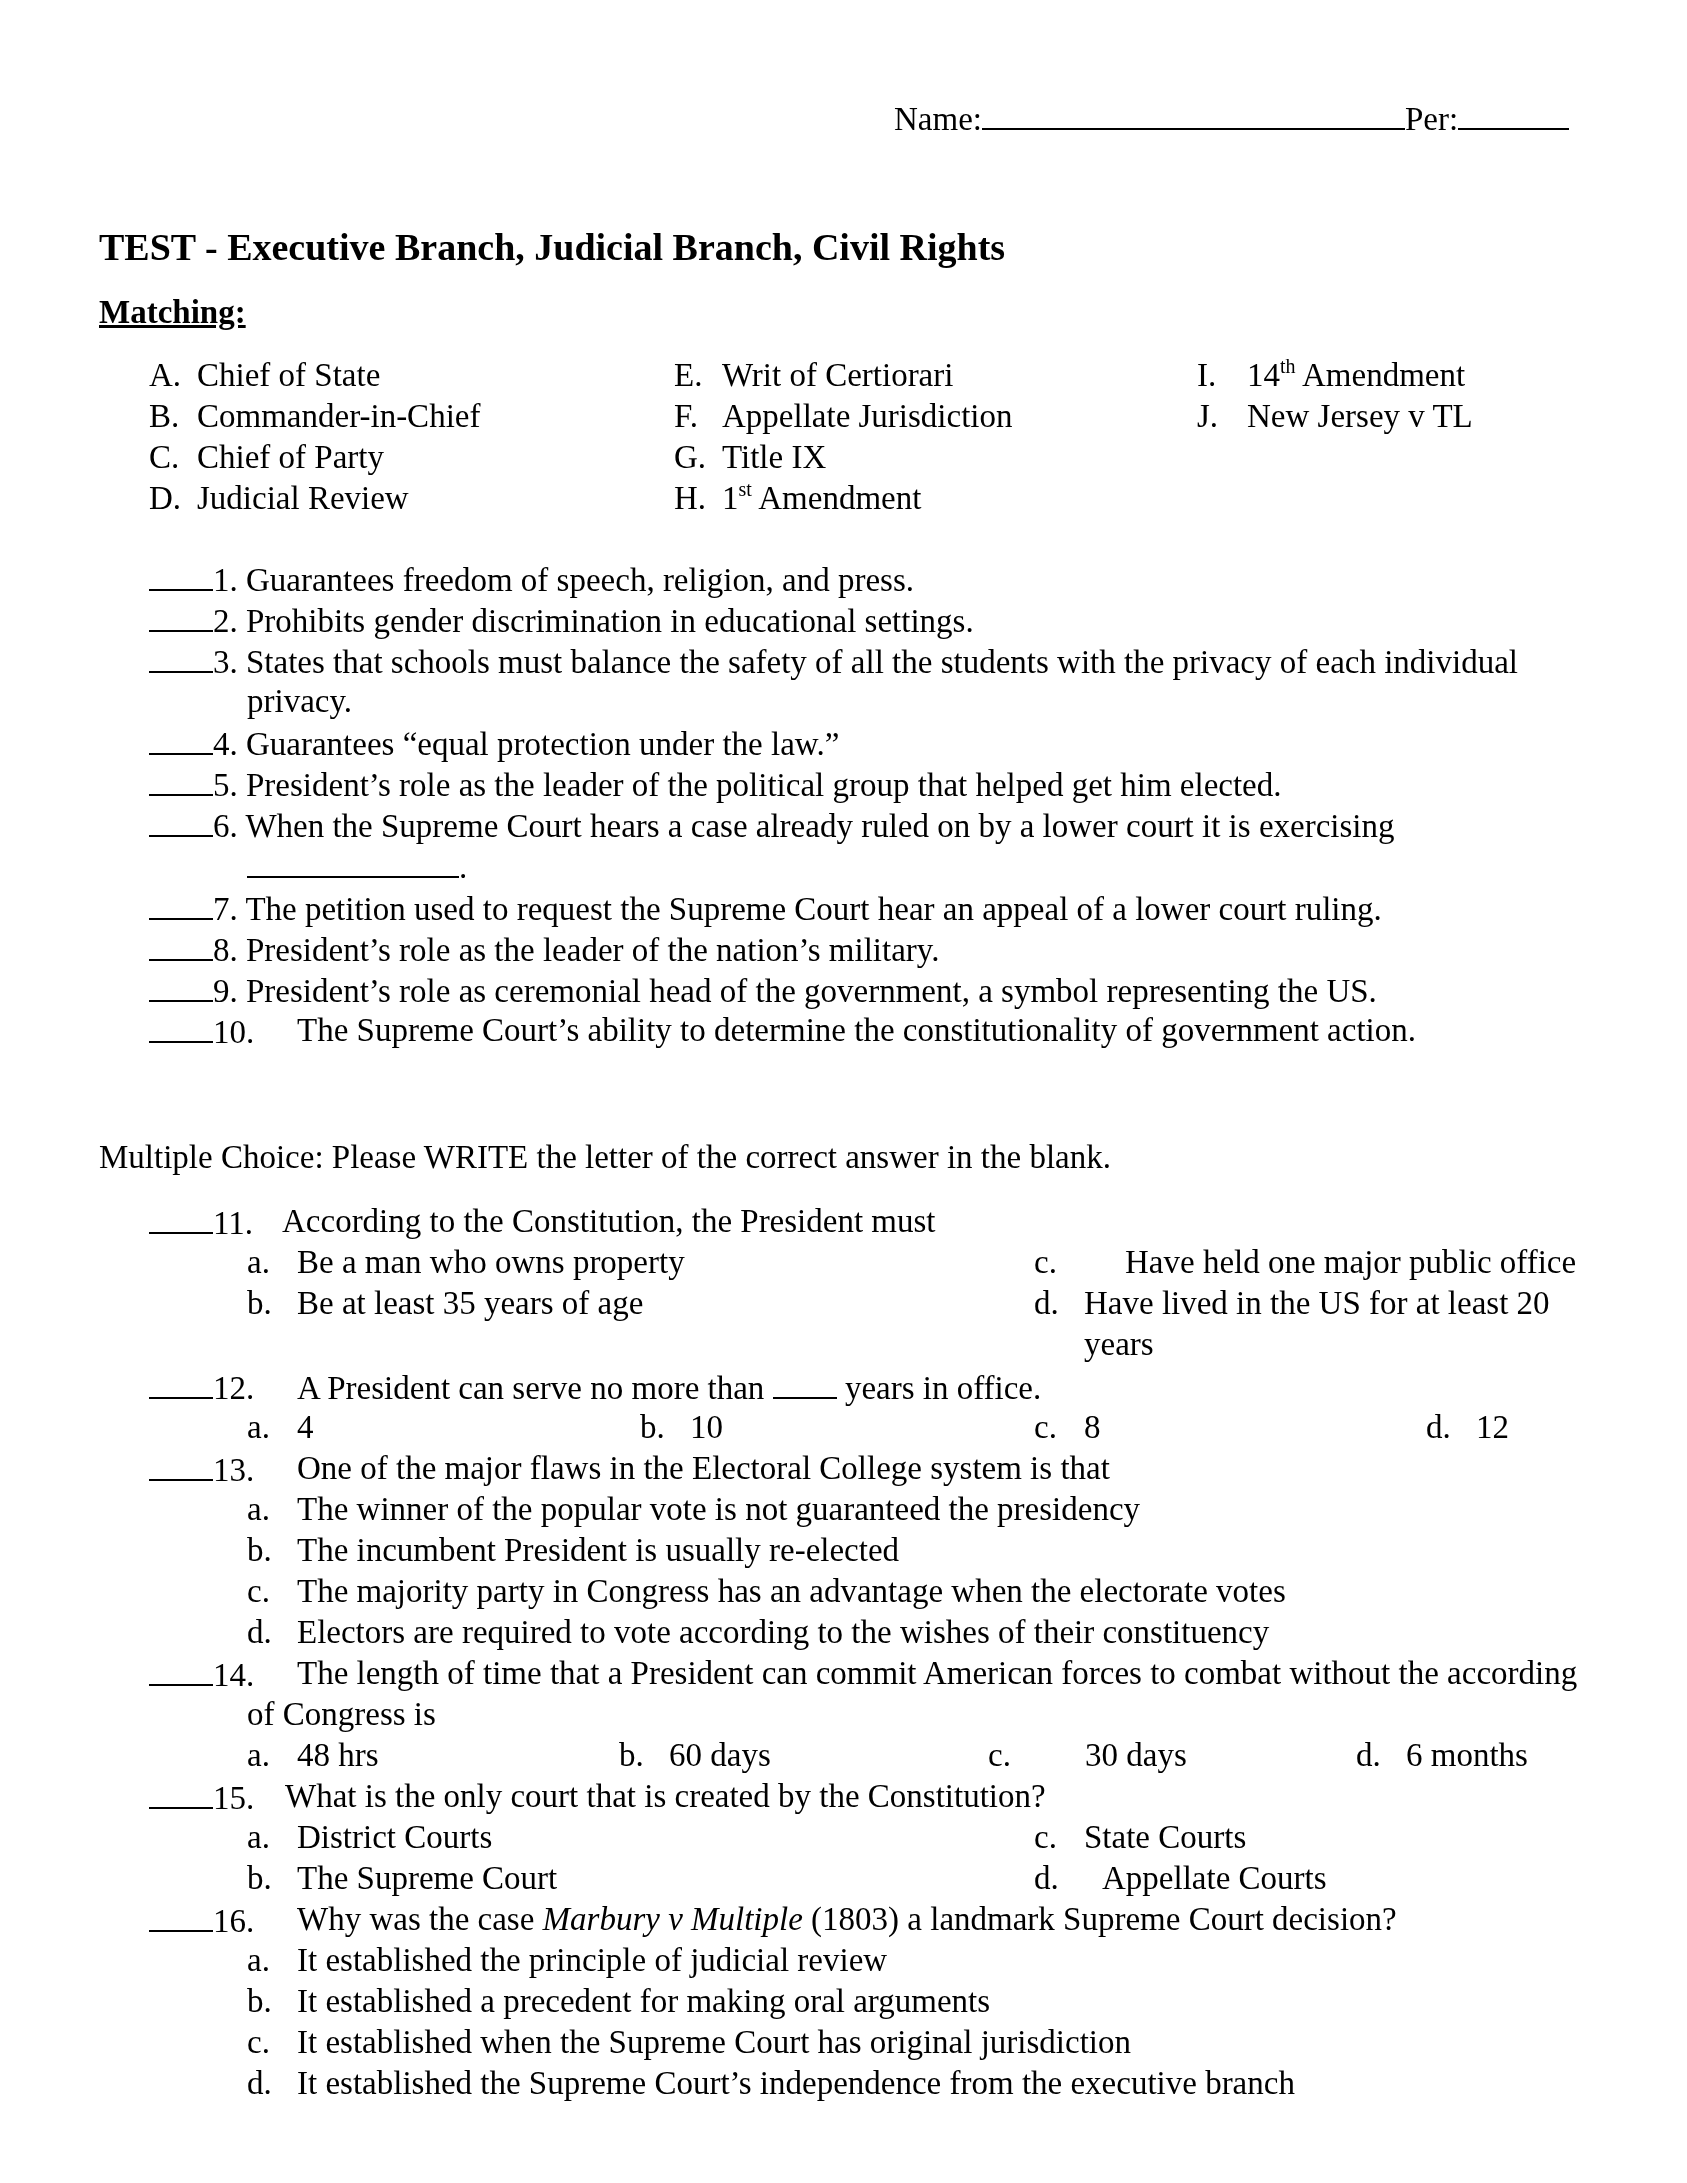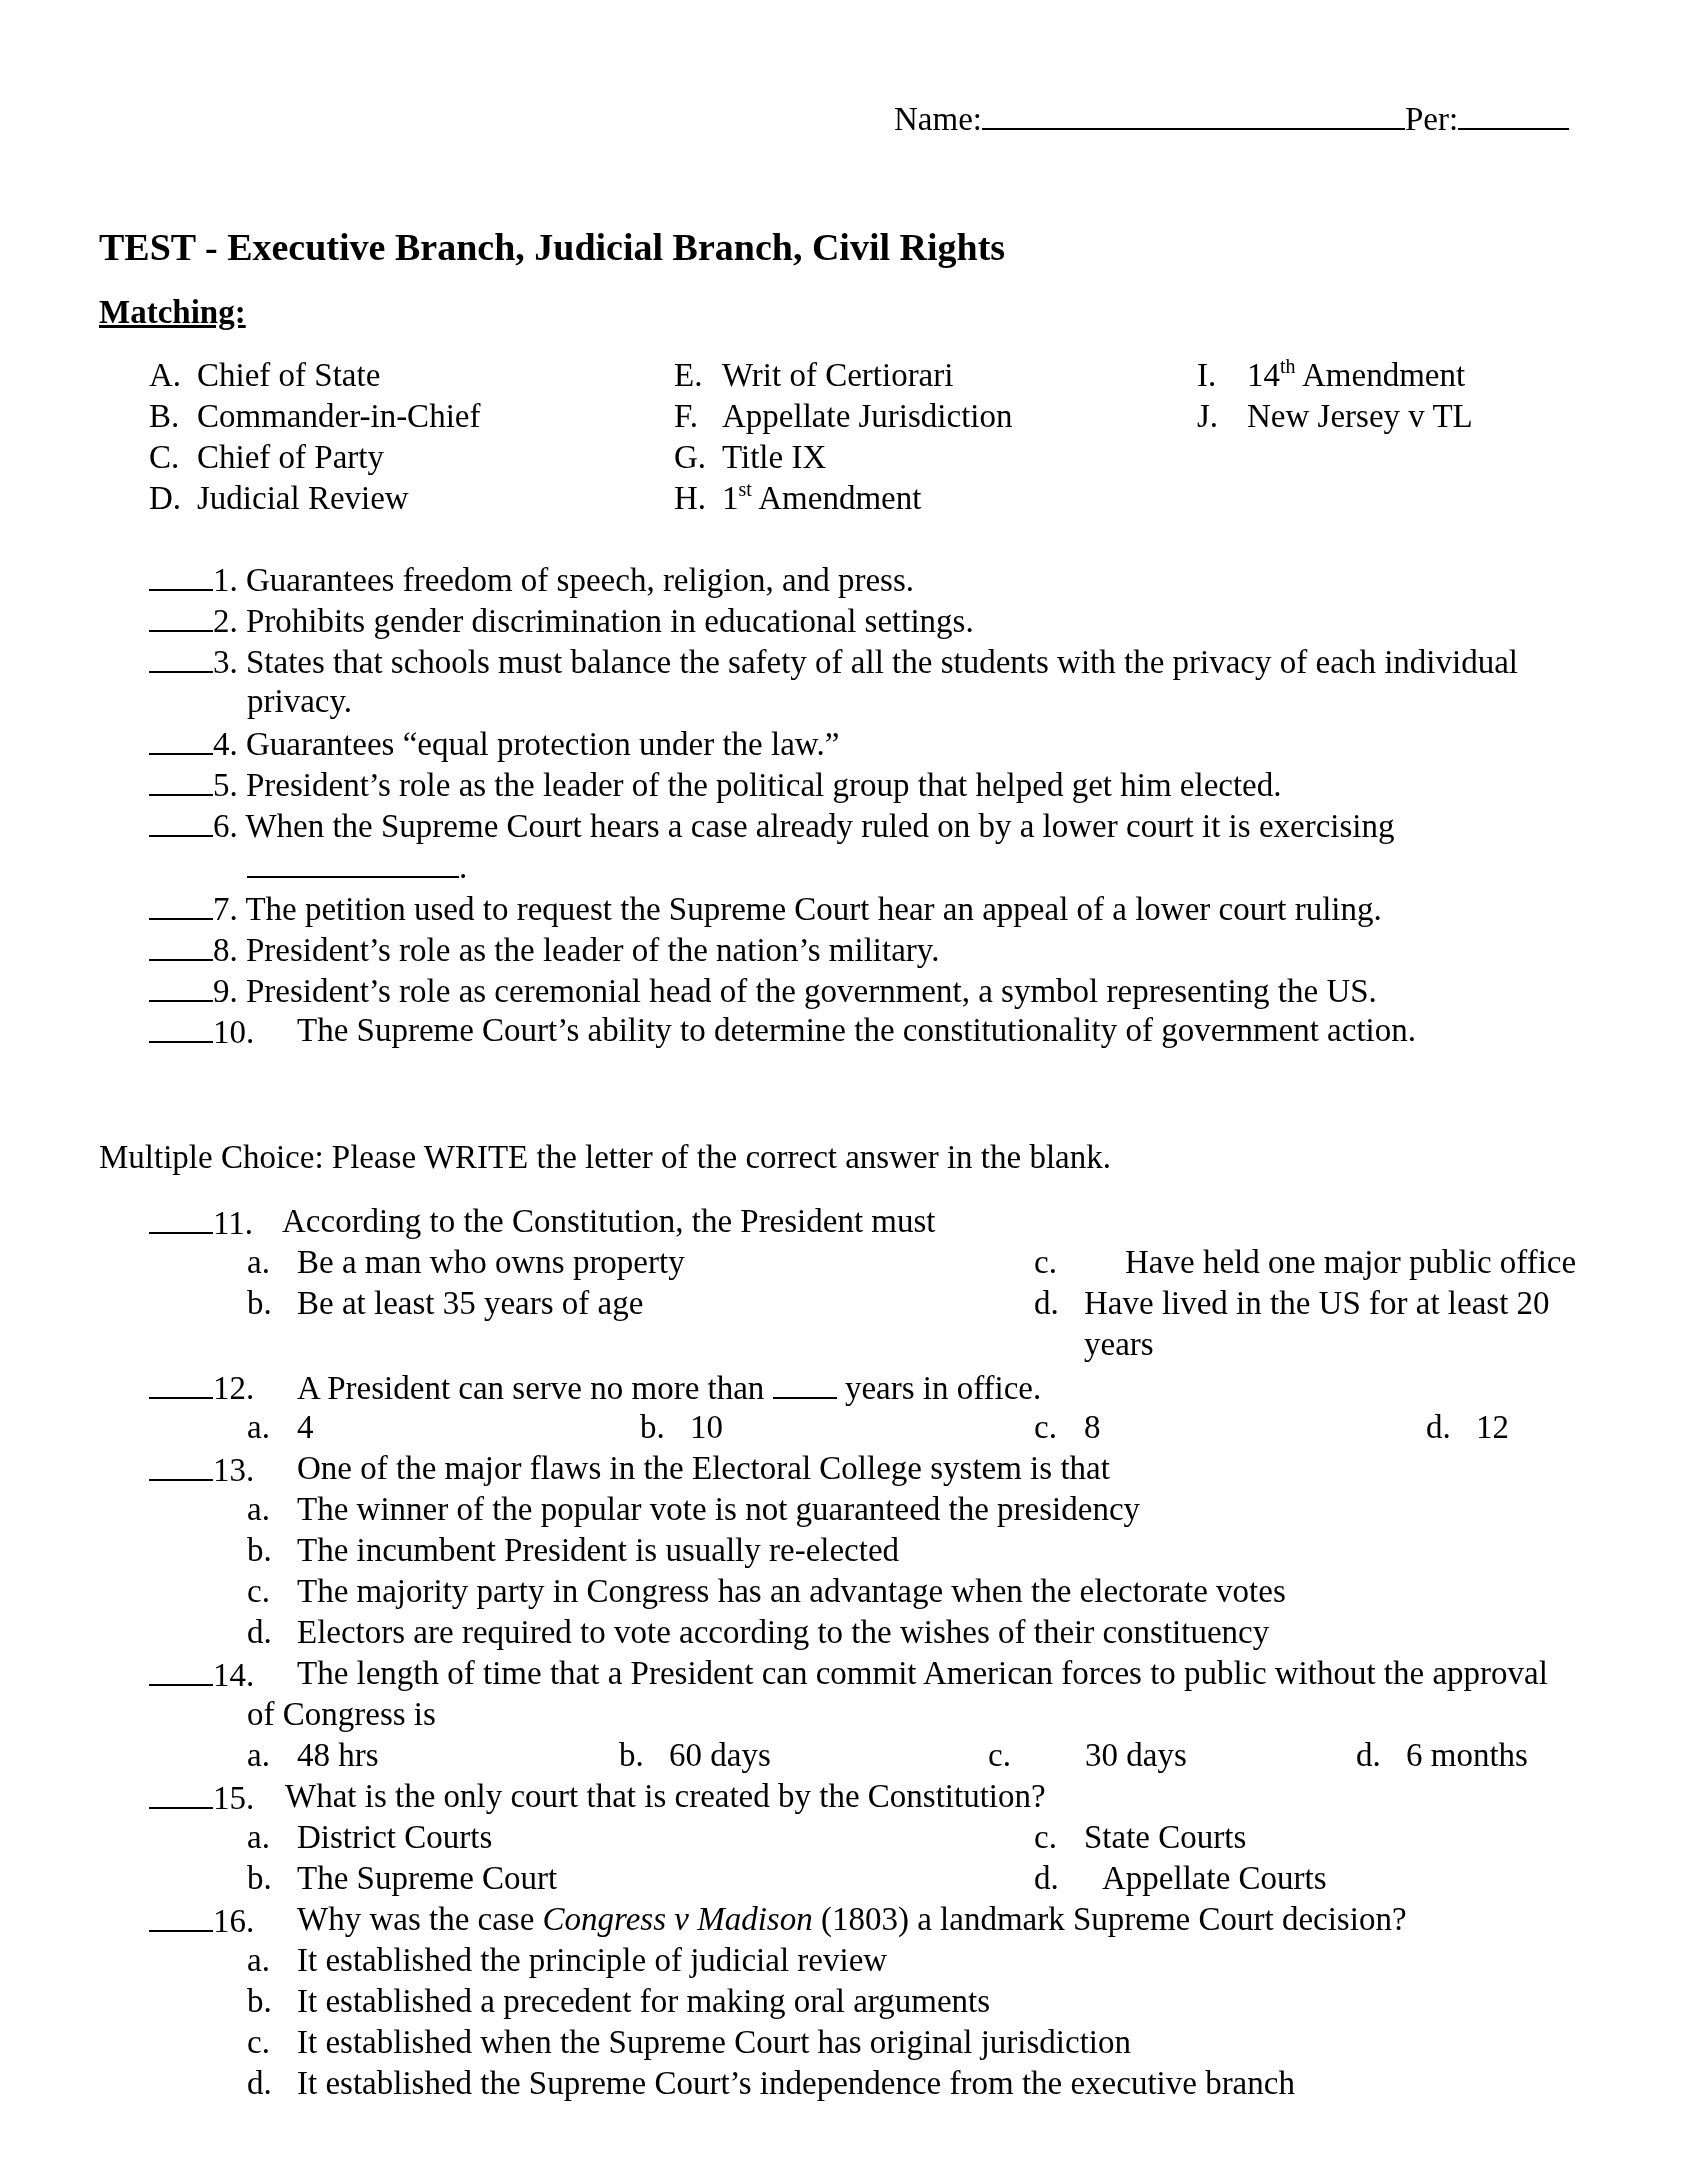--- a/index.html
+++ b/index.html
@@ -72,32 +72,32 @@
   <div class="abs" style="left:640px; top:1411px;"><span>b.</span><span style="position:absolute;left:50px;">10</span></div>
   <div class="abs" style="left:1034px; top:1411px;"><span>c.</span><span style="position:absolute;left:50px;">8</span></div>
   <div class="abs" style="left:1426px; top:1411px;"><span>d.</span><span style="position:absolute;left:50px;">12</span></div>
 
   <div class="abs" style="left:149px; top:1452px;"><span class="q-blank"></span><span>13.</span><span style="position:absolute;left:148px;">One of the major flaws in the Electoral College system is that</span></div>
   <div class="abs" style="left:247px; top:1493px;"><span>a.</span><span style="position:absolute;left:50px;">The winner of the popular vote is not guaranteed the presidency</span></div>
   <div class="abs" style="left:247px; top:1534px;"><span>b.</span><span style="position:absolute;left:50px;">The incumbent President is usually re-elected</span></div>
   <div class="abs" style="left:247px; top:1575px;"><span>c.</span><span style="position:absolute;left:50px;">The majority party in Congress has an advantage when the electorate votes</span></div>
   <div class="abs" style="left:247px; top:1616px;"><span>d.</span><span style="position:absolute;left:50px;">Electors are required to vote according to the wishes of their constituency</span></div>
 
-  <div class="abs" style="left:149px; top:1657px;"><span class="q-blank"></span><span>14.</span><span style="position:absolute;left:148px;">The length of time that a President can commit American forces to public without the approval</span></div>
+  <div class="abs" style="left:149px; top:1657px;"><span class="q-blank"></span><span>14.</span><span style="position:absolute;left:148px;">The length of time that a President can commit American forces to combat without the according</span></div>
   <div class="abs" style="left:247px; top:1698px;">of Congress is</div>
   <div class="abs" style="left:247px; top:1739px;"><span>a.</span><span style="position:absolute;left:50px;">48 hrs</span></div>
   <div class="abs" style="left:619px; top:1739px;"><span>b.</span><span style="position:absolute;left:50px;">60 days</span></div>
   <div class="abs" style="left:988px; top:1739px;"><span>c.</span><span style="position:absolute;left:50px;margin-left:47px;">30 days</span></div>
   <div class="abs" style="left:1356px; top:1739px;"><span>d.</span><span style="position:absolute;left:50px;">6 months</span></div>
 
   <div class="abs" style="left:149px; top:1780px;"><span class="q-blank"></span><span>15.</span><span style="position:absolute;left:136px;text-align:right;">What is the only court that is created by the Constitution?</span></div>
   <div class="abs" style="left:247px; top:1821px;"><span>a.</span><span style="position:absolute;left:50px;">District Courts</span></div>
   <div class="abs" style="left:247px; top:1862px;"><span>b.</span><span style="position:absolute;left:50px;">The Supreme Court</span></div>
   <div class="abs" style="left:1034px; top:1821px;"><span>c.</span><span style="position:absolute;left:50px;">State Courts</span></div>
   <div class="abs" style="left:1034px; top:1862px;"><span>d.</span><span style="position:absolute;left:68px;">Appellate Courts</span></div>
 
-  <div class="abs" style="left:149px; top:1903px;"><span class="q-blank"></span><span>16.</span><span style="position:absolute;left:148px;"><span>Why was the case </span><span class="it">Congress v Madison</span><span> (1803) a landmark Supreme Court decision?</span></span></div>
+  <div class="abs" style="left:149px; top:1903px;"><span class="q-blank"></span><span>16.</span><span style="position:absolute;left:148px;"><span>Why was the case </span><span class="it">Marbury v Multiple</span><span> (1803) a landmark Supreme Court decision?</span></span></div>
   <div class="abs" style="left:247px; top:1944px;"><span>a.</span><span style="position:absolute;left:50px;">It established the principle of judicial review</span></div>
   <div class="abs" style="left:247px; top:1985px;"><span>b.</span><span style="position:absolute;left:50px;">It established a precedent for making oral arguments</span></div>
   <div class="abs" style="left:247px; top:2026px;"><span>c.</span><span style="position:absolute;left:50px;">It established when the Supreme Court has original jurisdiction</span></div>
   <div class="abs" style="left:247px; top:2067px;"><span>d.</span><span style="position:absolute;left:50px;">It established the Supreme Court’s independence from the executive branch</span></div>
 </div>
 
 
 </body></html>

